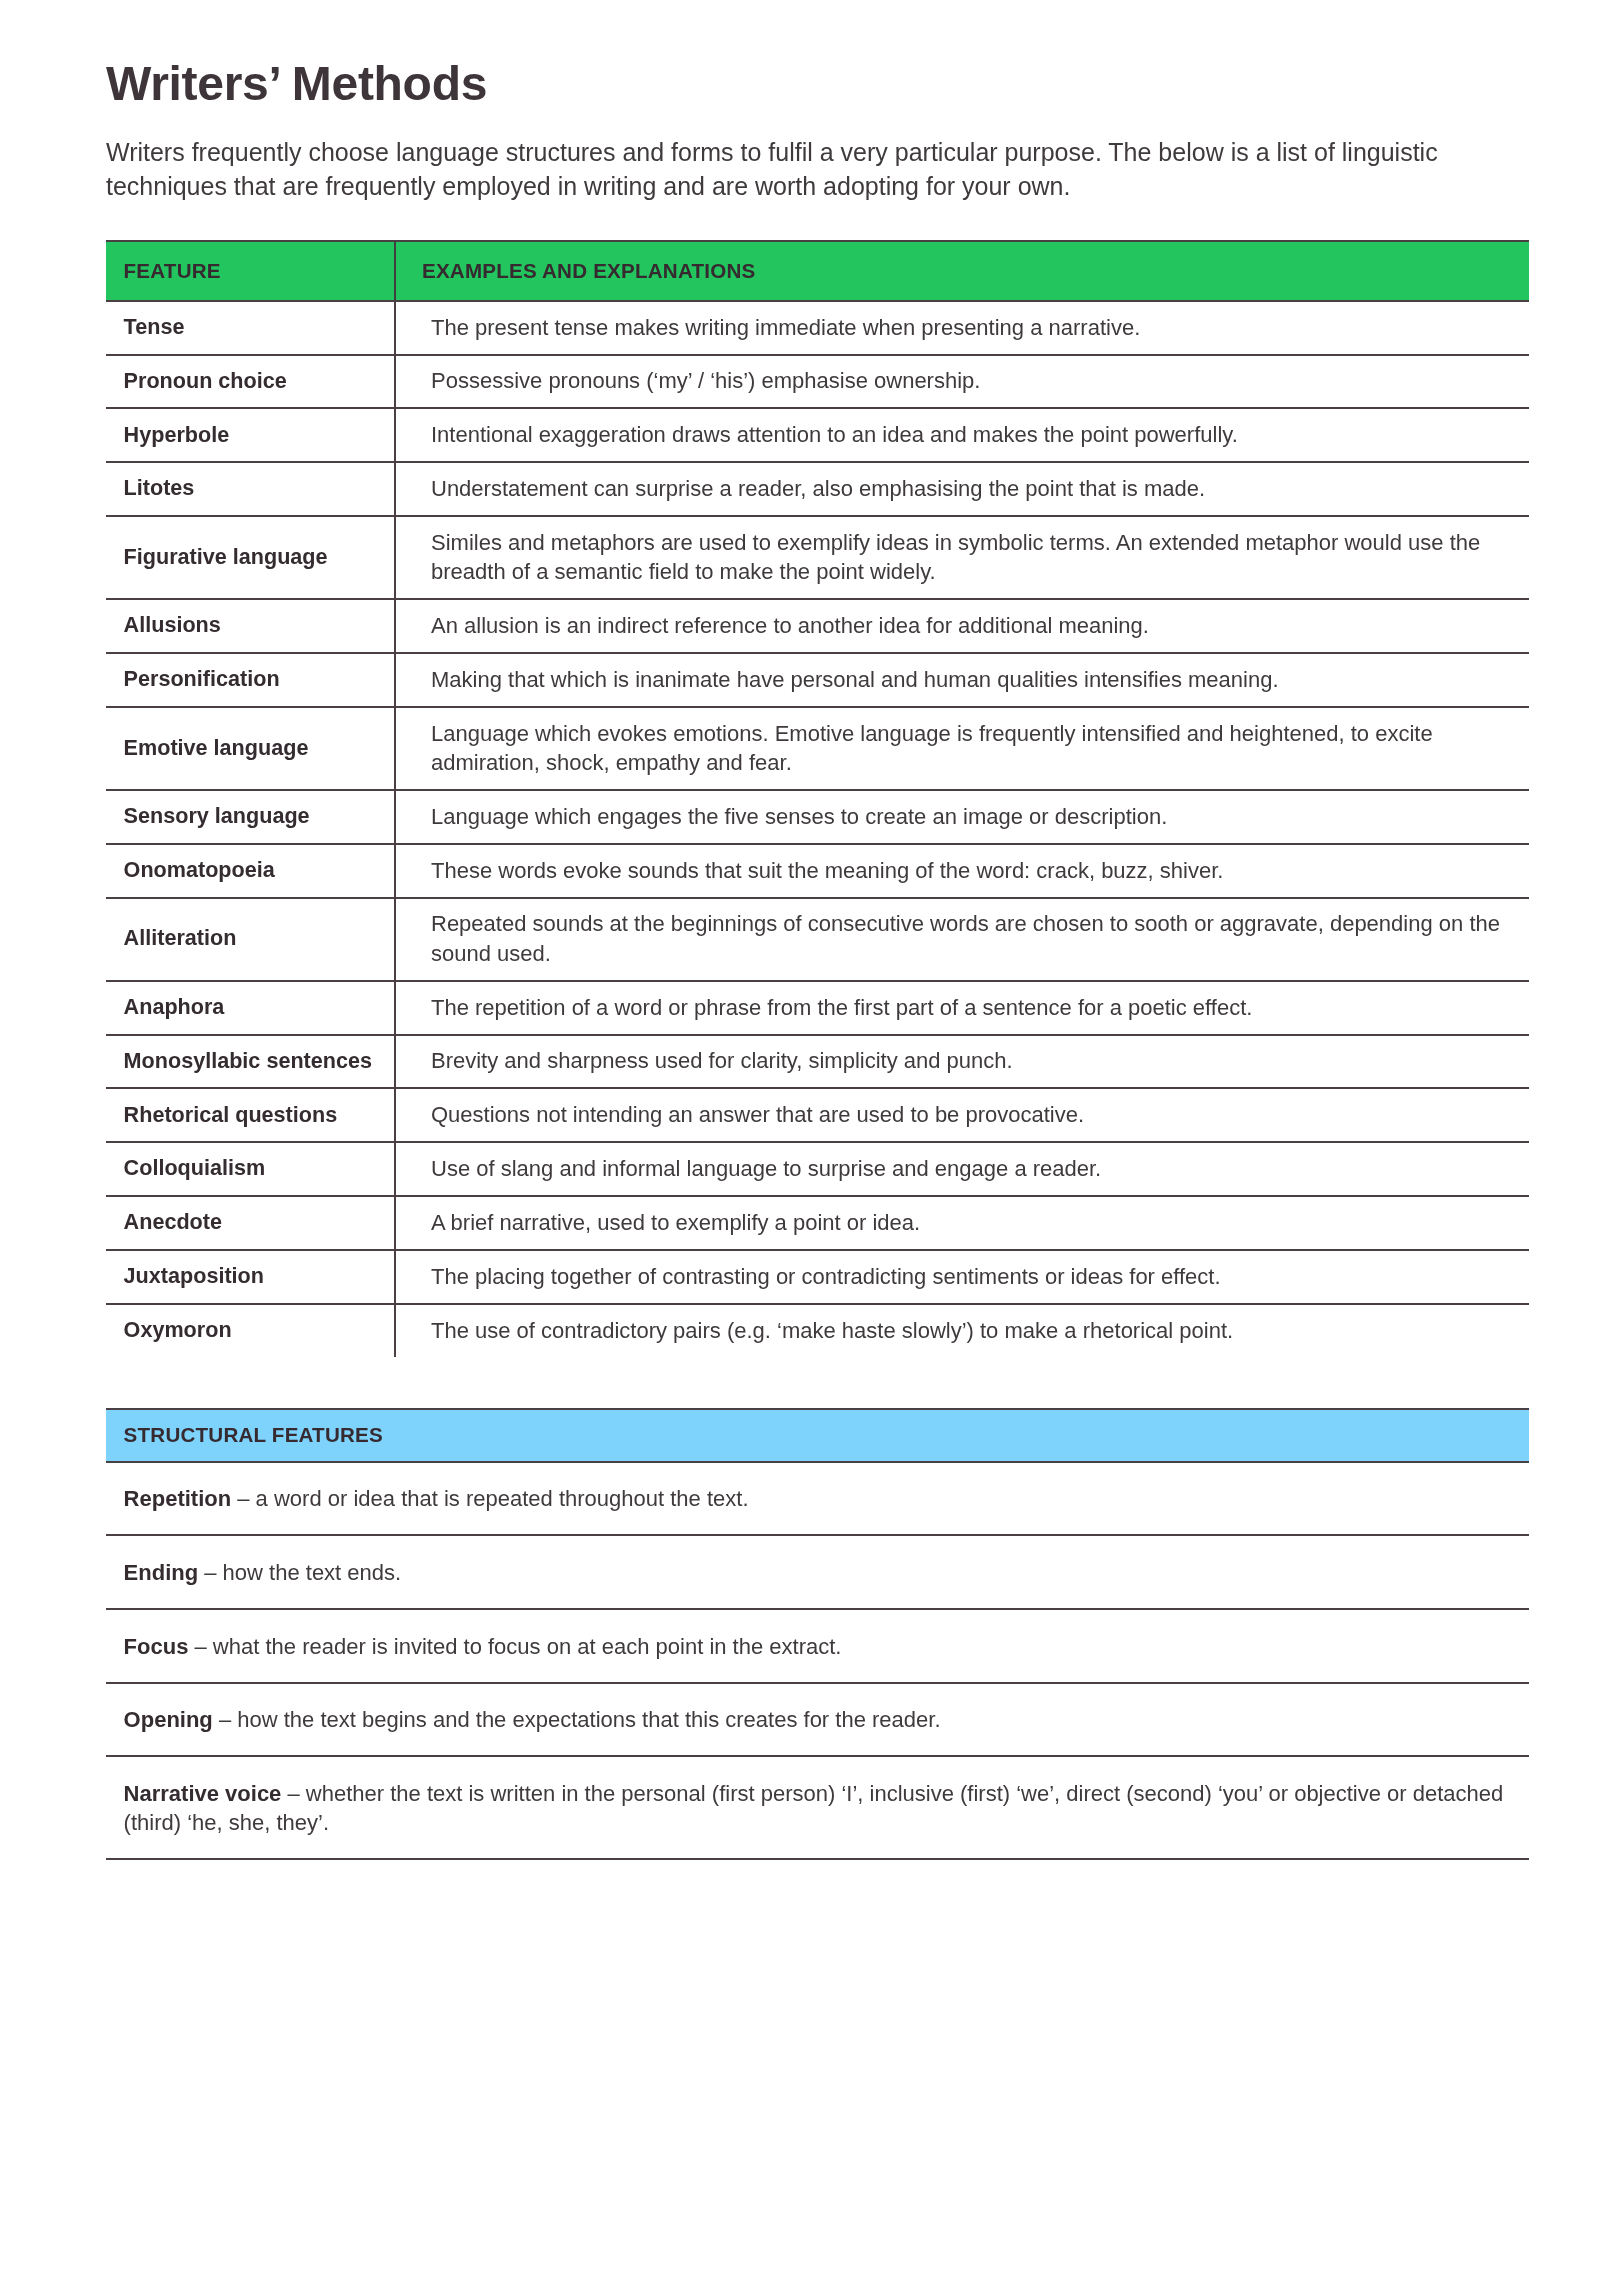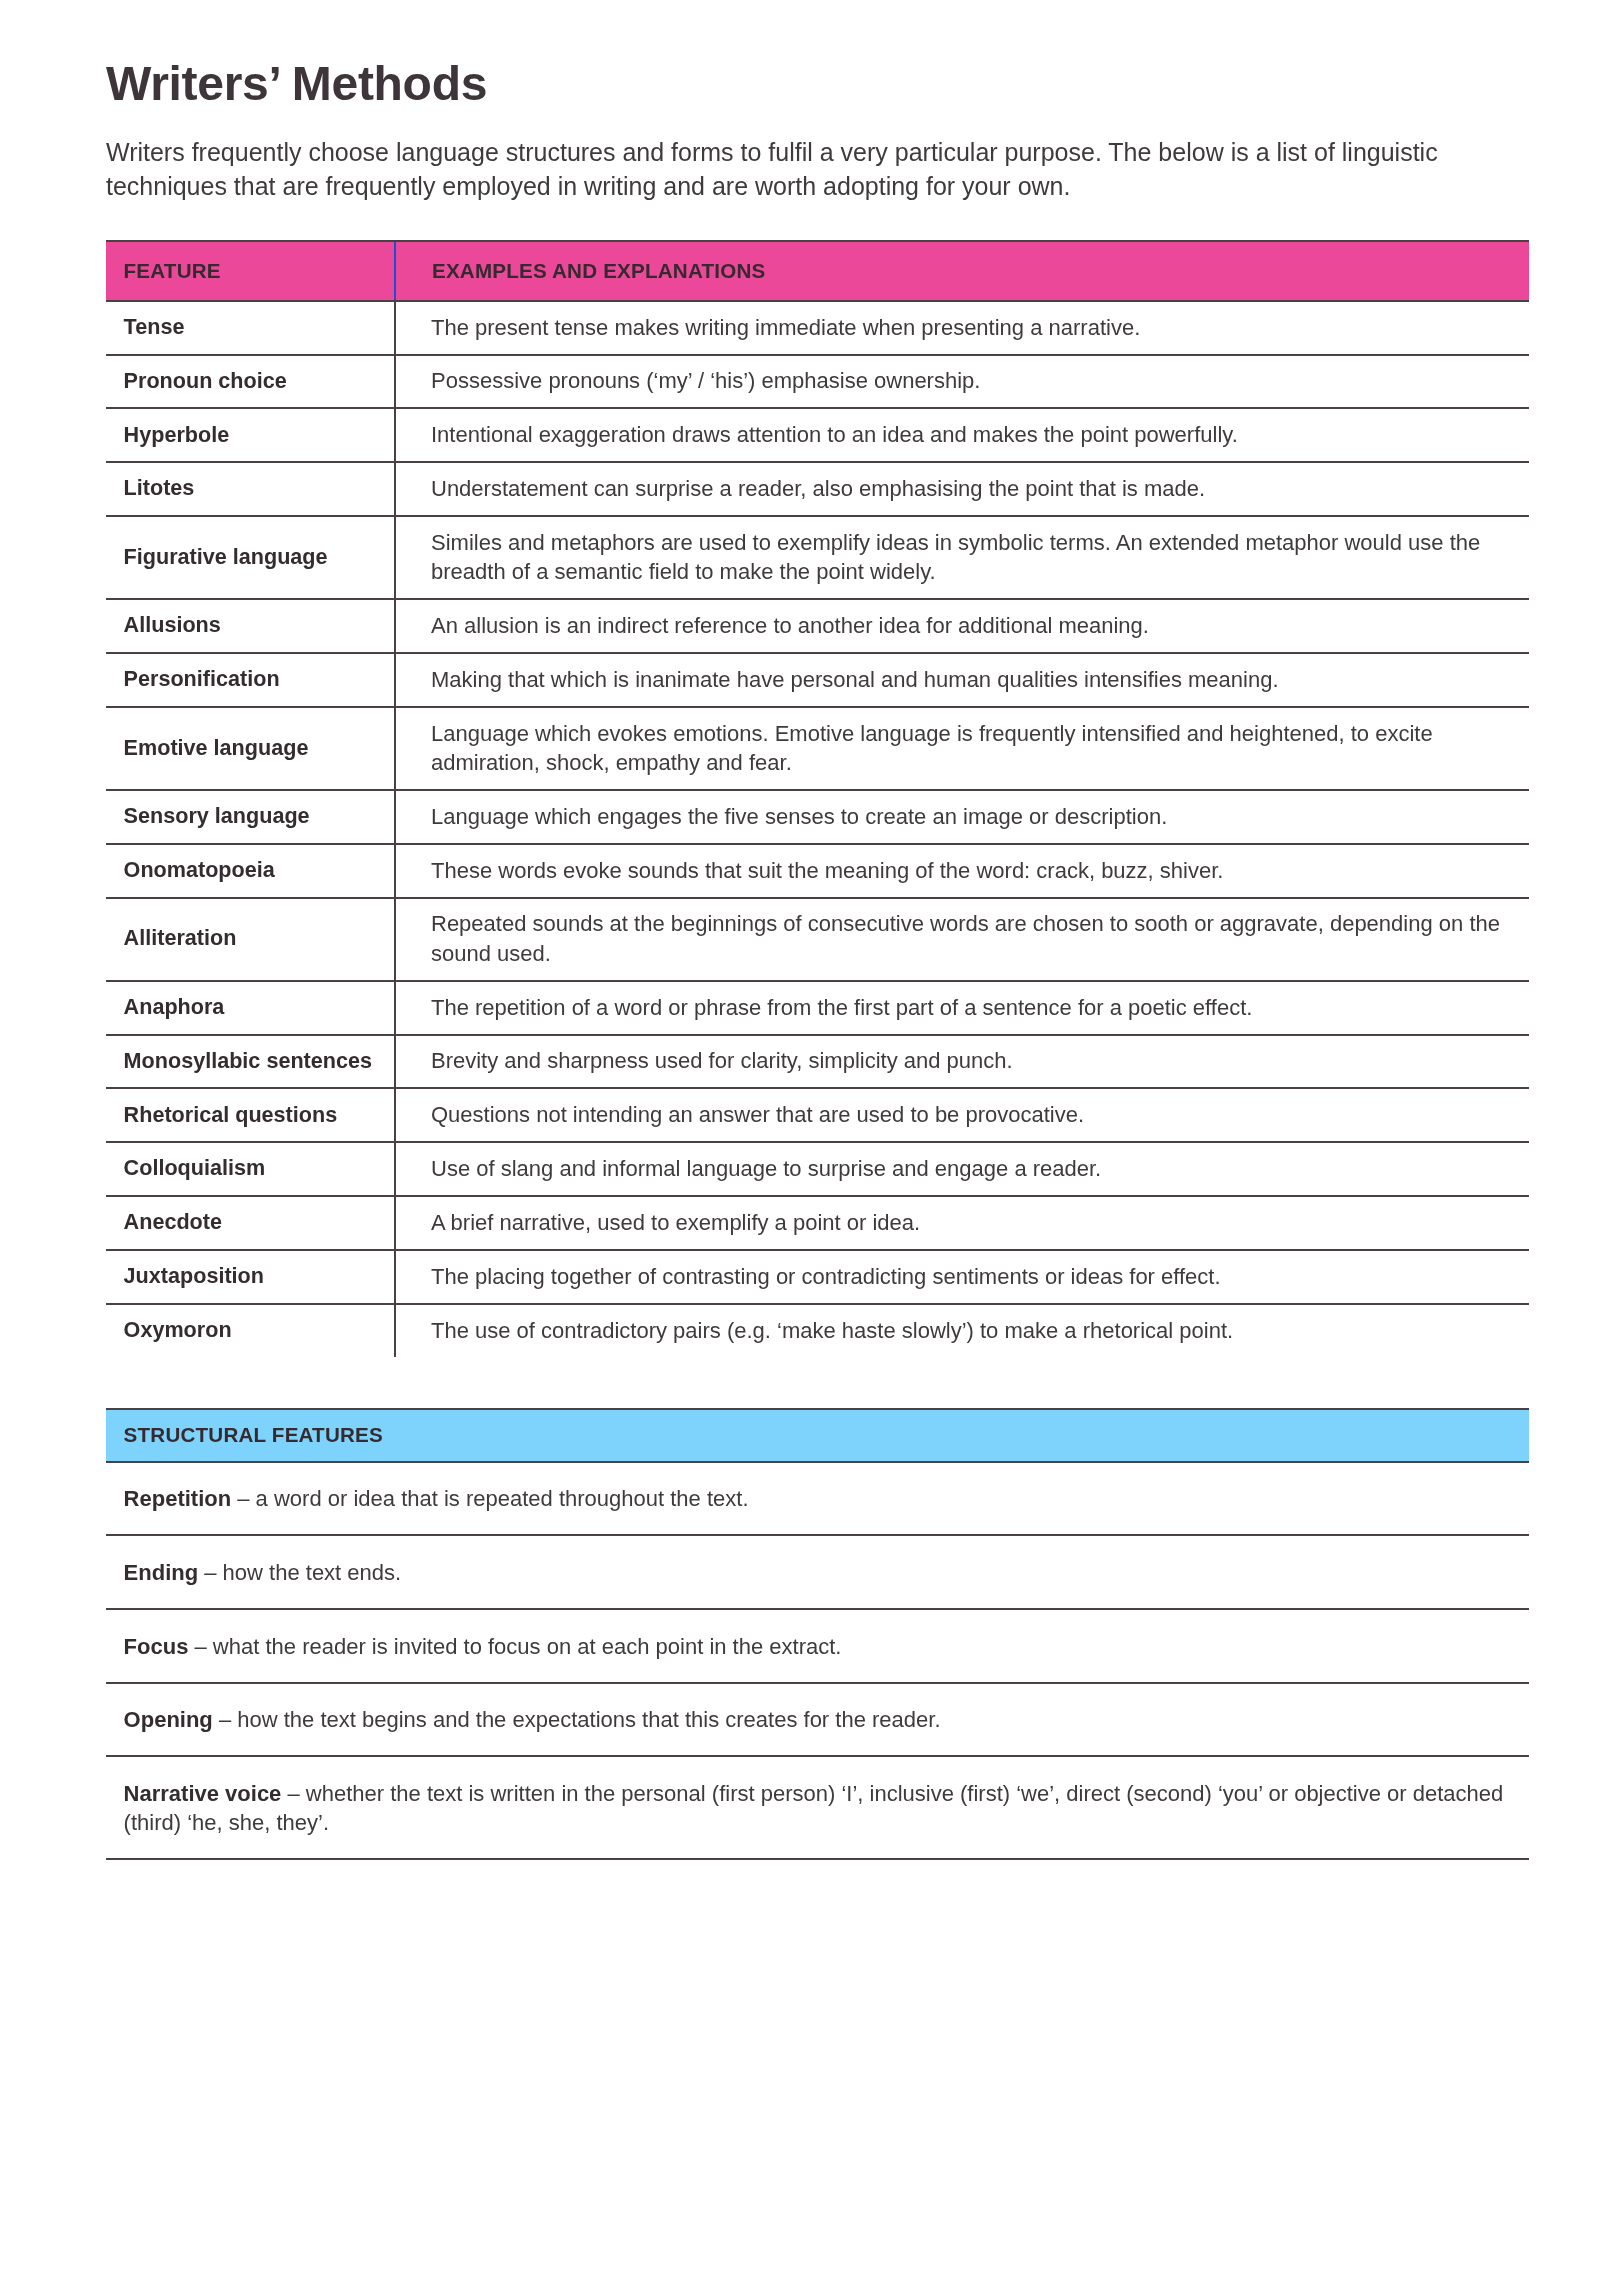--- a/index.html
+++ b/index.html
@@ -45,36 +45,36 @@
   
   .feature-table {
     width: 1423px;
     border-collapse: collapse;
     table-layout: fixed;
   }
   .feature-table col.c1 { width: 289px; }
   .feature-table col.c2 { width: 1134px; }
 
   .feature-table thead th {
-    background: #ec4899;
+    background: #22c55e;
     color: #36292f;
     font-size: 20.6px;
     font-weight: bold;
     letter-spacing: 0.2px;
     text-align: left;
     padding: 16.7px 0 16.7px 17.6px;
     border-top: 2.9px solid #4a3f43;
     border-bottom: 2.9px solid #4a3f43;
     height: 53px;
     vertical-align: middle;
     margin-left: 8px;
   }
   .feature-table thead th.th-desc {
-    border-left: 2px solid #1d4ed8;
-    padding-left: 36px;
+    border-left: 2px solid #404040;
+    padding-left: 26px;
   }
 
   .feature-table tbody td {
     border-bottom: 2.5px solid #4a3f43;
     font-size: 22px;
     line-height: 1.33;
     vertical-align: middle;
     padding: 10.8px 7.8px 11.8px 17.6px;
     color: #3f3a3c;
   }

